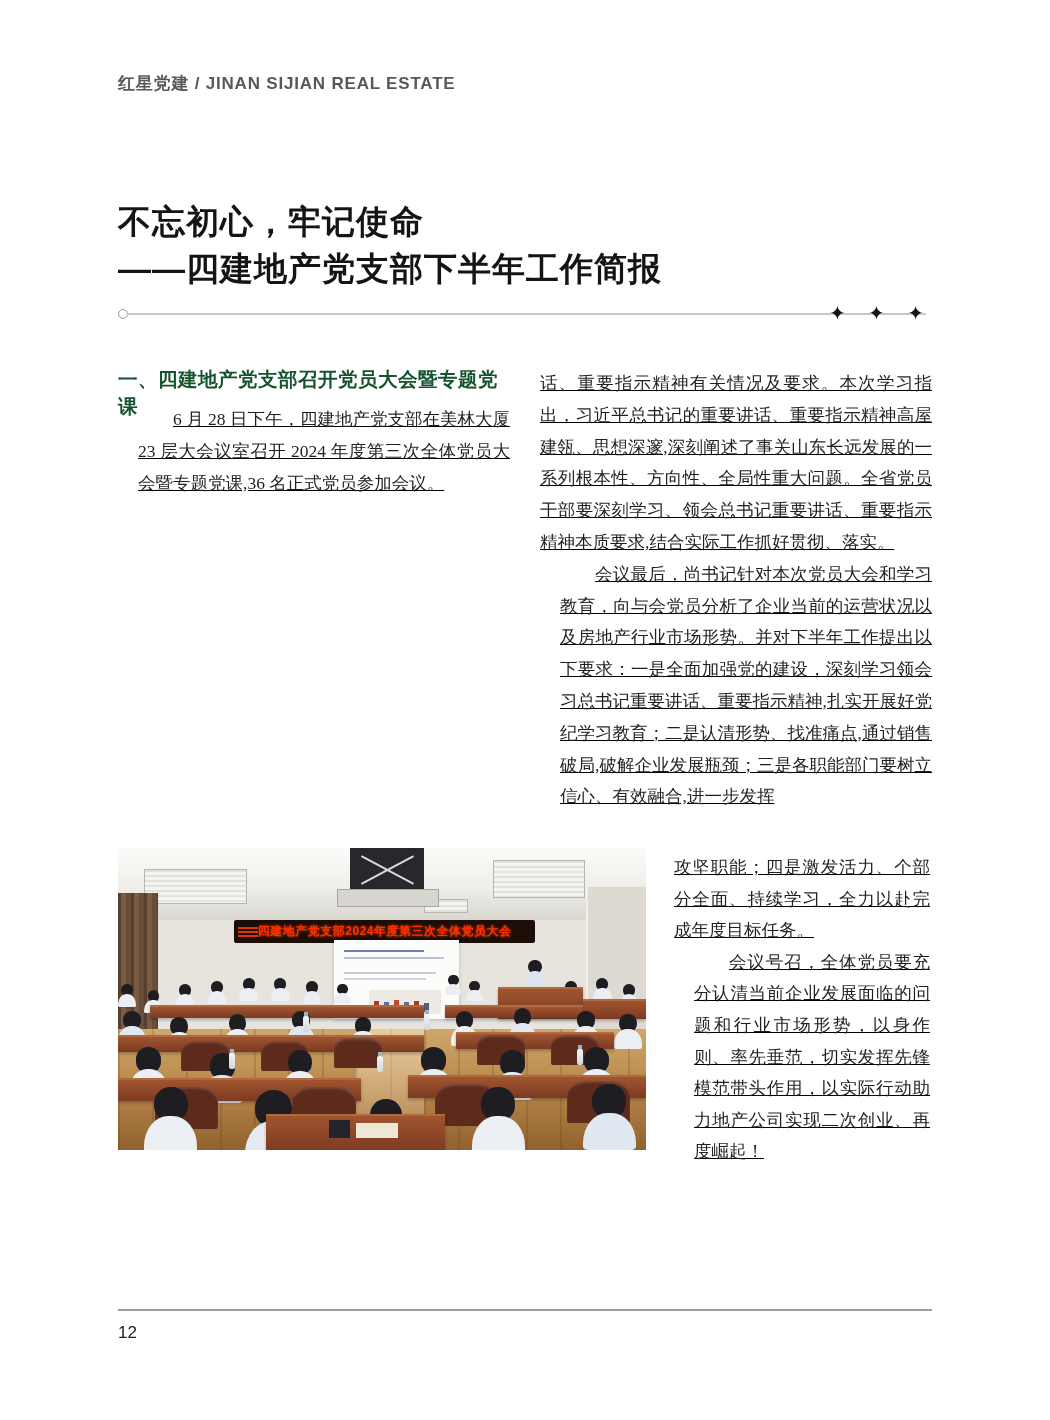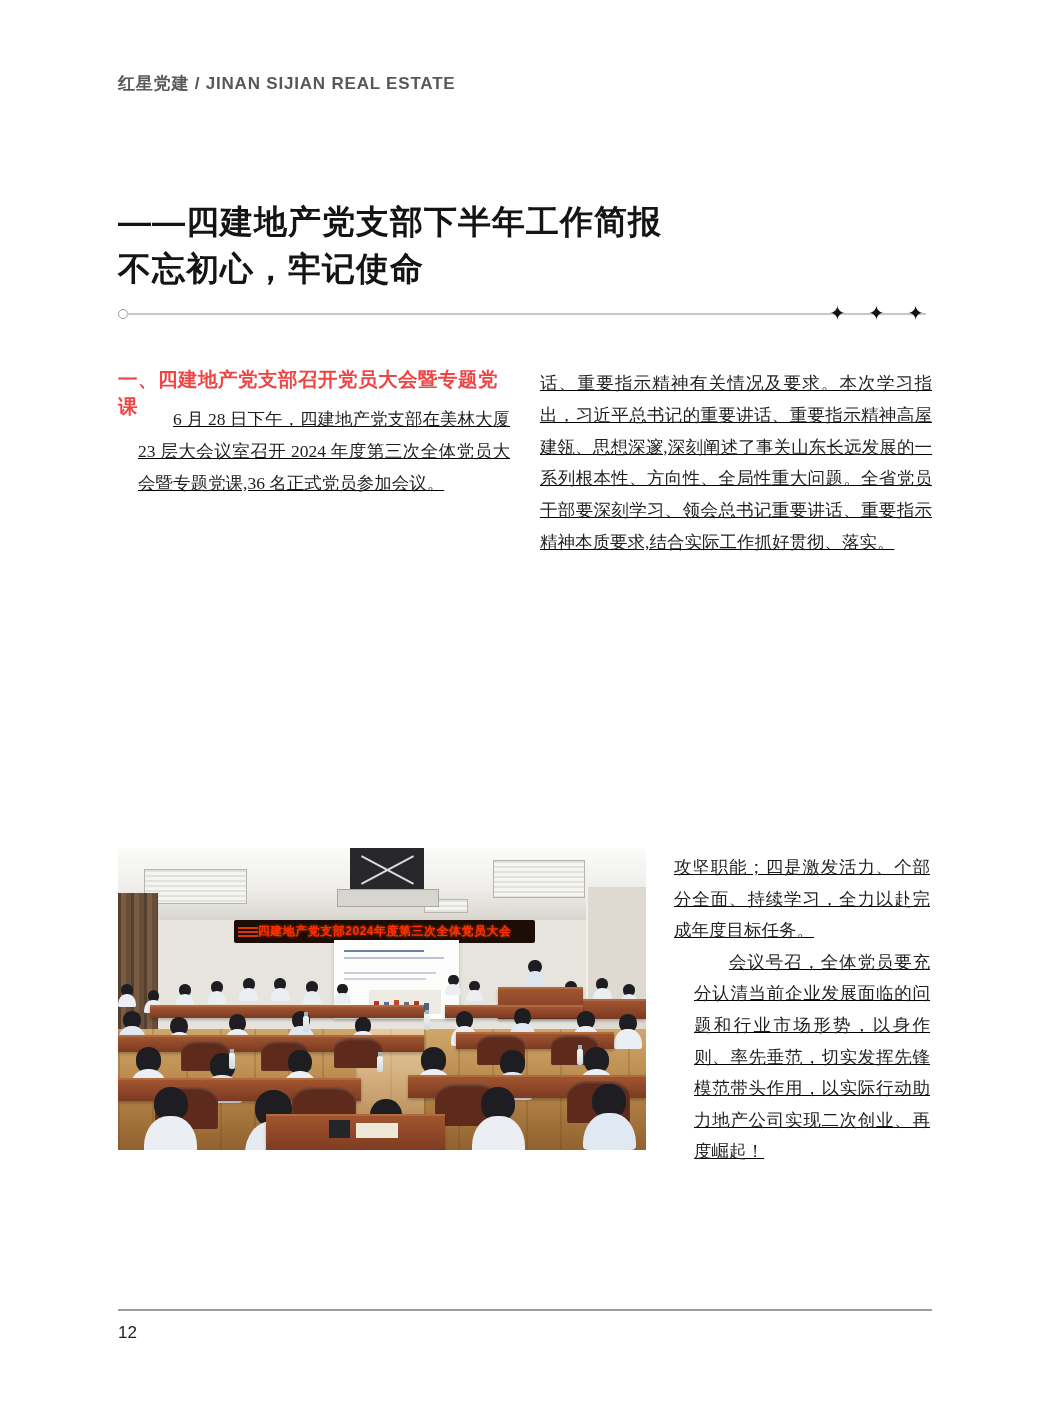--- a/index.html
+++ b/index.html
@@ -22,21 +22,21 @@
 
   .rule-row{position:absolute;left:118px;top:301px;width:814px;height:26px;}
   .rule-line{position:absolute;left:9px;right:6px;top:12px;height:1.5px;background:#c7c7c7;}
   .rule-circle{position:absolute;left:0;top:8px;width:8px;height:8px;border:1.5px solid #9a9a9a;
     border-radius:50%;background:#fff;}
   .rule-stars{position:absolute;right:0;top:0;font-size:20px;color:#141414;letter-spacing:8px;
     font-family:"DejaVu Sans",sans-serif;}
 
   .section-heading{position:absolute;left:118px;top:366px;width:394px;margin:0;
     font-family:"Liberation Sans","DejaVu Sans",sans-serif;
-    font-weight:bold;font-size:19.5px;color:#ef4444;letter-spacing:.5px;}
+    font-weight:bold;font-size:19.5px;color:#14532d;letter-spacing:.5px;}
 
   .col{position:absolute;width:392px;text-decoration:underline;}
   .col p{margin:0;font-size:17.5px;line-height:31.8px;text-align:justify;color:#1f1f1f;
     text-justify:inter-ideograph;}
   .col p.indent{text-indent:2em;margin-left:20px;}
   .col-left{left:118px;top:404px;}
   .col-right{left:540px;top:368px;}
   .col-photo-side{left:674px;top:852px;width:256px;}
   .col-photo-side p{line-height:31.6px;}
 
@@ -101,38 +101,39 @@
   .prop{position:absolute;}
 </style>
 </head>
 <body>
 
 <div>
 
   <div class="page-header">红星党建 / JINAN SIJIAN REAL ESTATE</div>
 
   <h1 class="article-title">
+    <span>不忘初心，牢记使命</span>
     <span>——四建地产党支部下半年工作简报</span>
-    <span>不忘初心，牢记使命</span>
   </h1>
 
   <div class="rule-row">
     <i class="rule-circle"></i>
     <i class="rule-line"></i>
     <span class="rule-stars">✦ ✦ ✦</span>
   </div>
 
   <h2 class="section-heading">一、四建地产党支部召开党员大会暨专题党课</h2>
 
   <div class="col col-left">
     <p class="indent">6 月 28 日下午，四建地产党支部在美林大厦 23 层大会议室召开 2024 年度第三次全体党员大会暨专题党课,36 名正式党员参加会议。</p>
   </div>
 
   <div class="col col-right">
     <p>话、重要指示精神有关情况及要求。本次学习指出，习近平总书记的重要讲话、重要指示精神高屋建瓴、思想深邃,深刻阐述了事关山东长远发展的一系列根本性、方向性、全局性重大问题。全省党员干部要深刻学习、领会总书记重要讲话、重要指示精神本质要求,结合实际工作抓好贯彻、落实。</p>
+    <p class="indent">会议最后，尚书记针对本次党员大会和学习教育，向与会党员分析了企业当前的运营状况以及房地产行业市场形势。并对下半年工作提出以下要求：一是全面加强党的建设，深刻学习领会习总书记重要讲话、重要指示精神,扎实开展好党纪学习教育；二是认清形势、找准痛点,通过销售破局,破解企业发展瓶颈；三是各职能部门要树立信心、有效融合,进一步发挥</p>
   </div>
 
   <div class="col col-photo-side">
     <p>攻坚职能；四是激发活力、个部分全面、持续学习，全力以赴完成年度目标任务。</p>
     <p class="indent">会议号召，全体党员要充分认清当前企业发展面临的问题和行业市场形势，以身作则、率先垂范，切实发挥先锋模范带头作用，以实际行动助力地产公司实现二次创业、再度崛起！</p>
   </div>
 
   <div class="photo" id="photo">
     <div class="ph-ceiling"></div>
     <div class="ph-vent" style="left:5%;top:7%;width:19%;height:11%;"></div>

